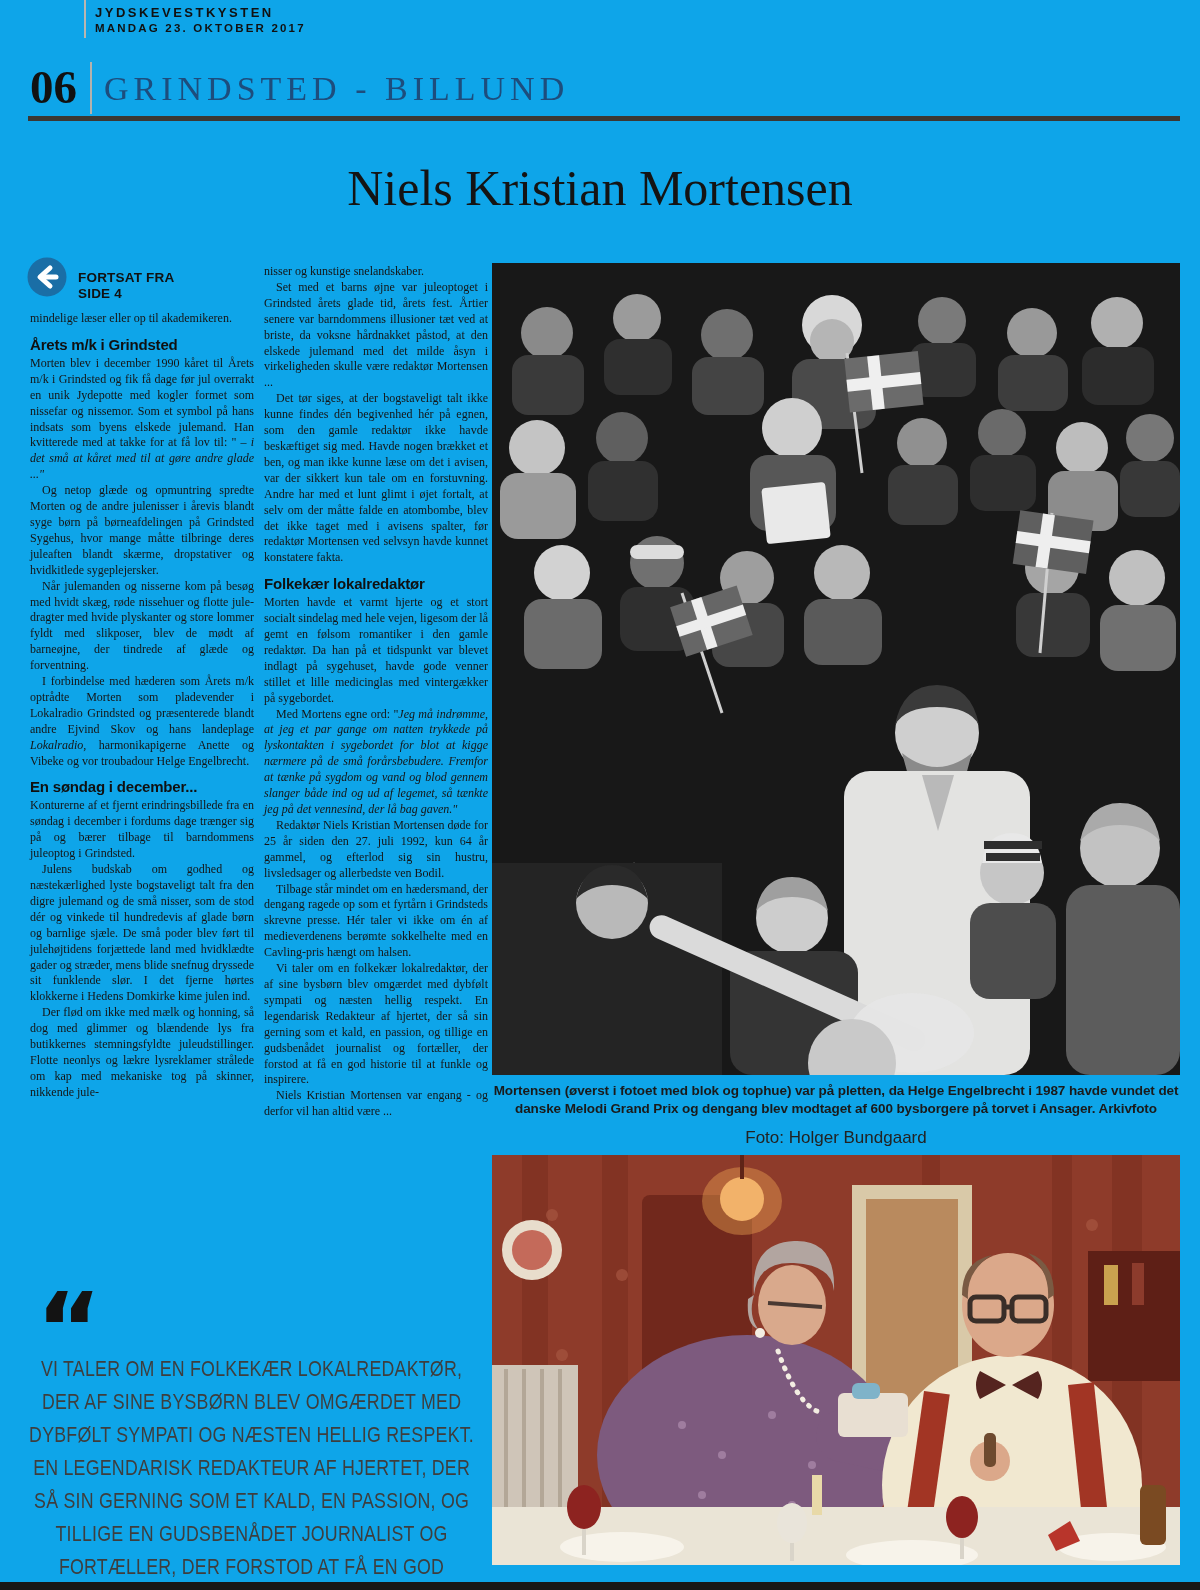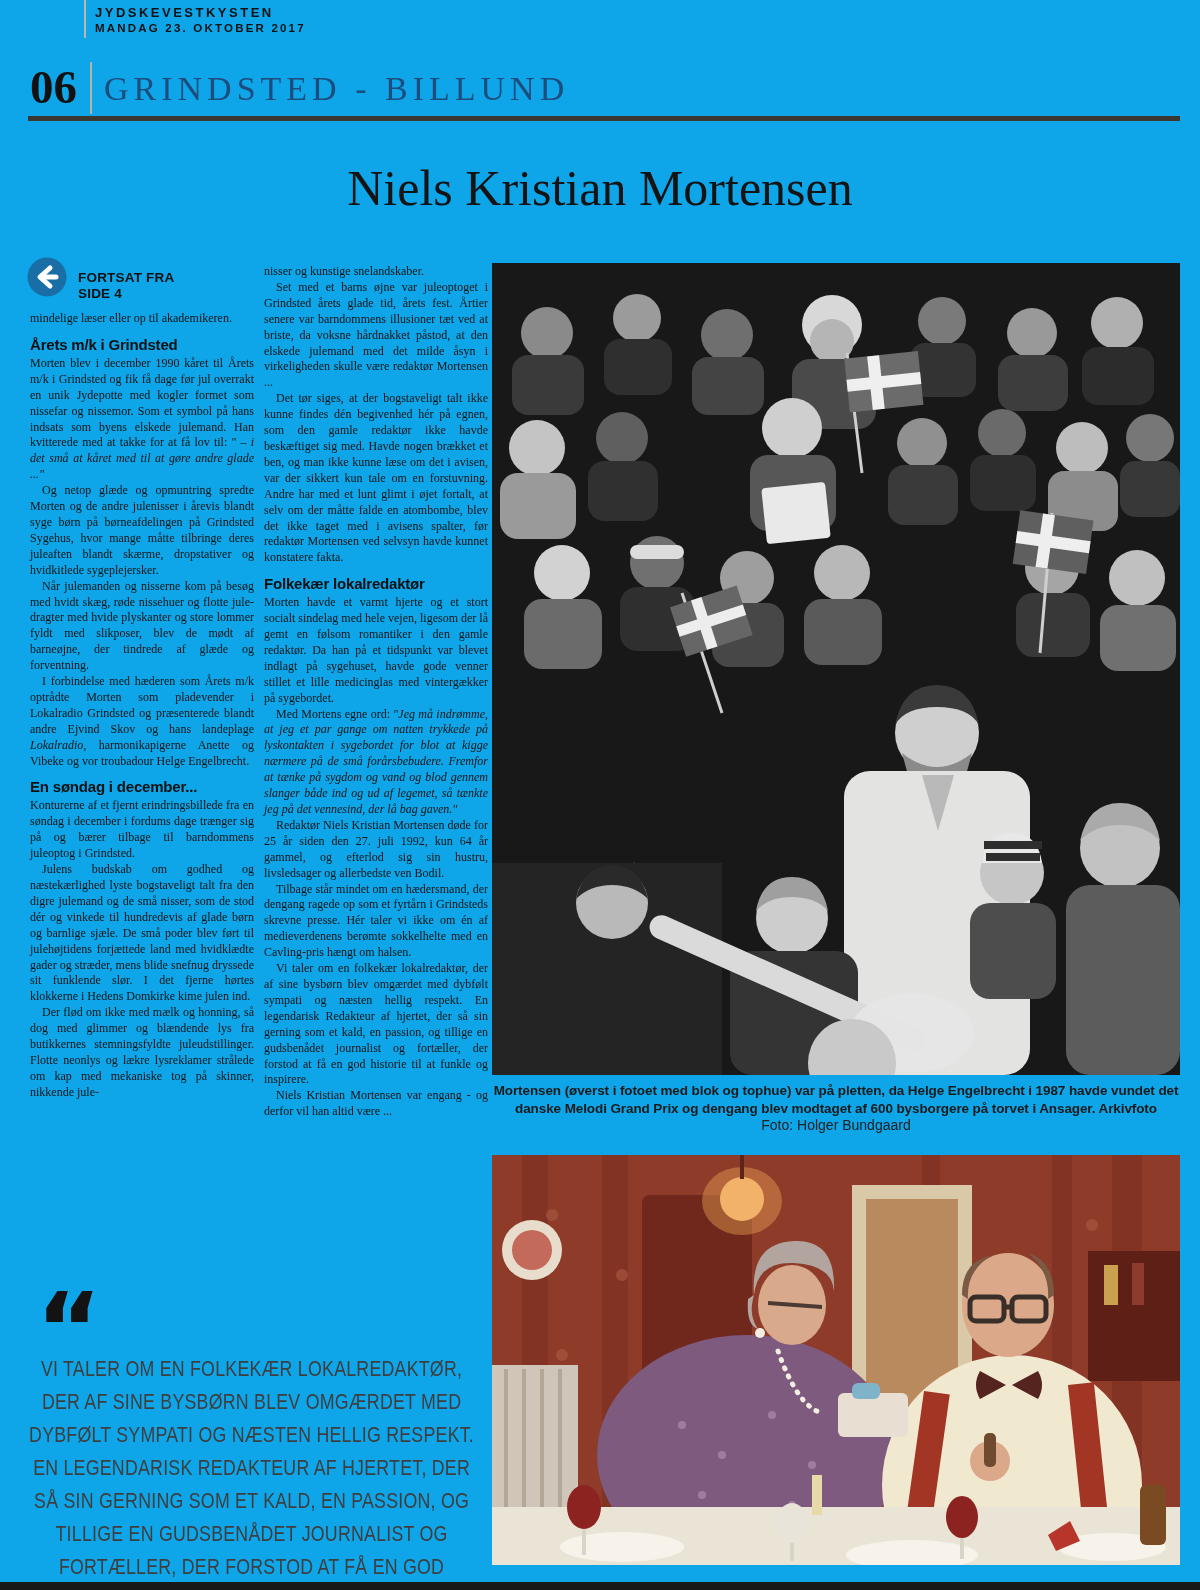--- a/index.html
+++ b/index.html
@@ -32,21 +32,21 @@
   .subhead{font-family:"Liberation Sans",sans-serif;font-weight:700;font-size:15px;letter-spacing:-.2px;
            margin:9px 0 3px 0;color:#101010;}
   
   .photo1{position:absolute;left:492px;top:263px;width:688px;height:812px;background:#181818;}
   .photo2{position:absolute;left:492px;top:1155px;width:688px;height:410px;background:#8e3b2a;}
   .photo1 svg,.photo2 svg{display:block;width:100%;height:100%;}
   .caption1{position:absolute;left:492px;top:1082px;width:688px;text-align:center;}
   .caption2{position:absolute;left:492px;top:1567px;width:688px;}
   .caption{font-family:"Liberation Sans",sans-serif;font-weight:700;font-size:13.5px;line-height:17.5px;
            letter-spacing:-.1px;color:#1a1a1a;}
-  .credit{font-family:"Liberation Sans",sans-serif;font-weight:400;font-size:14px;line-height:16px;color:#222;margin-top:0;}
+  .credit{font-family:"Liberation Sans",sans-serif;font-weight:400;font-size:17px;line-height:16px;color:#222;margin-top:13px;}
   
   .pq-mark{position:absolute;left:36px;top:1290px;font-family:"DejaVu Sans",sans-serif;font-weight:700;
            font-size:100px;line-height:.8;color:#131313;}
   .pq-text{position:absolute;left:28px;top:1352px;width:566px;transform:scaleX(.79);transform-origin:0 0;
            font-family:"Liberation Sans",sans-serif;font-size:22.5px;line-height:33px;text-align:center;
            color:#3e3e3e;letter-spacing:.3px;}
   .bottom-bar{position:absolute;left:0;top:1582px;width:1200px;height:8px;background:#181818;}
 </style>
 </head>
 <body>

